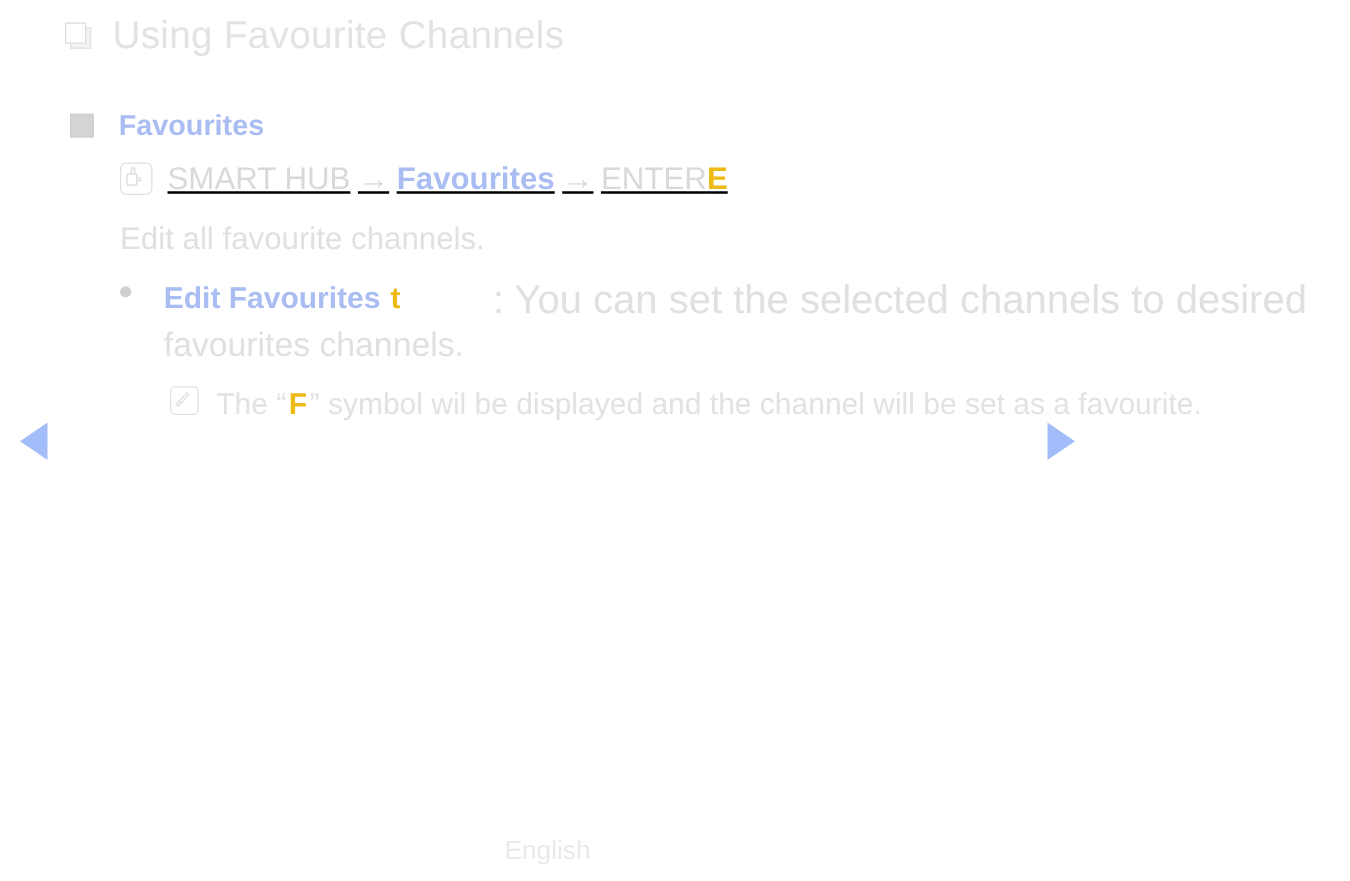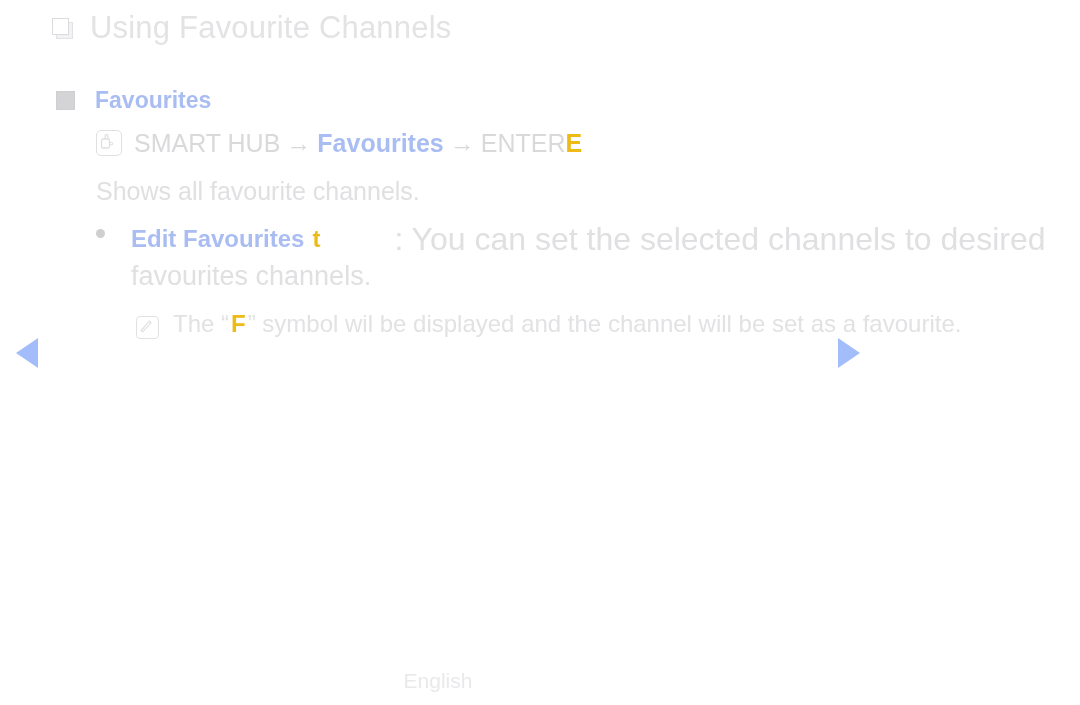--- a/index.html
+++ b/index.html
@@ -87,20 +87,21 @@
   }
 
   
   .path-row {
     position: absolute;
     left: 96px;
     top: 128px;
     display: flex;
     align-items: center;
     white-space: nowrap;
+    text-decoration: underline;
   }
   .hand-icon {
     width: 24px;
     height: 24px;
     border: 1.5px solid #e0e0e2;
     border-radius: 5px;
     position: relative;
     margin-right: 12px;
     flex: 0 0 auto;
     background: #ffffff;
@@ -185,21 +186,21 @@
     margin-top: 7px;
     white-space: nowrap;
   }
 
   
   .note-row {
     position: absolute;
     left: 136px;
     top: 309px;
     display: flex;
-    align-items: flex-end;
+    align-items: flex-start;
     white-space: nowrap;
   }
   .note-icon {
     width: 21px;
     height: 21px;
     border: 1.5px solid #e1e1e3;
     border-radius: 4px;
     position: relative;
     margin-right: 14px;
     flex: 0 0 auto;
@@ -275,21 +276,21 @@
         <rect x="4.5" y="8" width="8" height="9" rx="1.4" fill="none" stroke="#e0e0e2" stroke-width="1.3"></rect>
         <path d="M8.2 8 V4.6 a1.3 1.3 0 0 1 2.6 0 V8" fill="none" stroke="#e0e0e2" stroke-width="1.3"></path>
         <path d="M12.5 11.5 h2.2 a1.1 1.1 0 0 1 0 2.2 h-2.2" fill="none" stroke="#e0e0e2" stroke-width="1.1"></path>
       </svg>
     </span>
     <span class="path-text">
       <span>SMART HUB</span><span class="arrow">→</span><span class="accent-blue">Favourites</span><span class="arrow">→</span><span>ENTER</span><span class="key-amber">E</span>
     </span>
   </div>
 
-  <div class="desc">Shows all favourite channels.</div>
+  <div class="desc">Edit all favourite channels.</div>
 
   <div class="bullet-item">
     <div class="bullet-first-line">
       <span class="dot-bullet"></span>
       <span class="bullet-label">Edit Favourites</span>
       <span class="bullet-key">t</span>
       <span class="bullet-desc">: You can set the selected channels to desired</span>
     </div>
     <div class="bullet-second-line">favourites channels.</div>
   </div>

